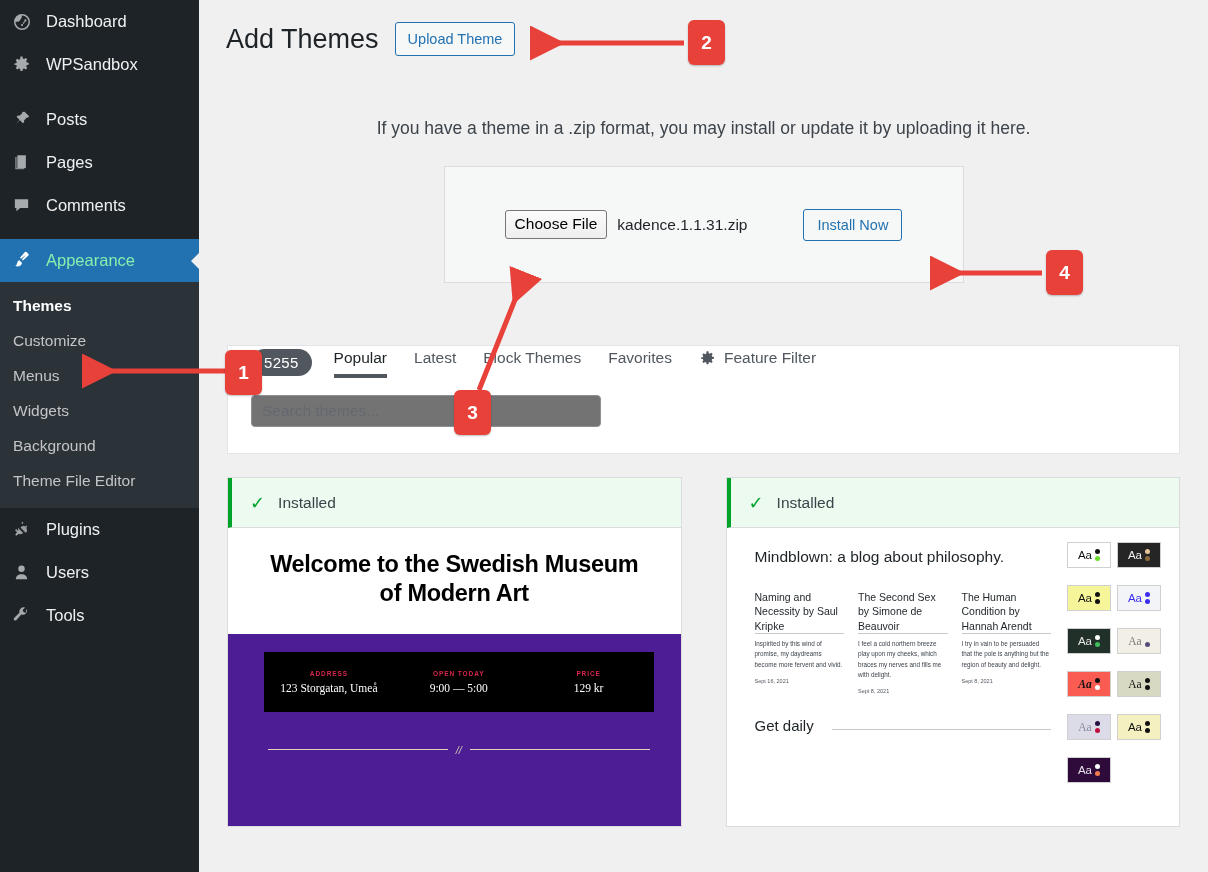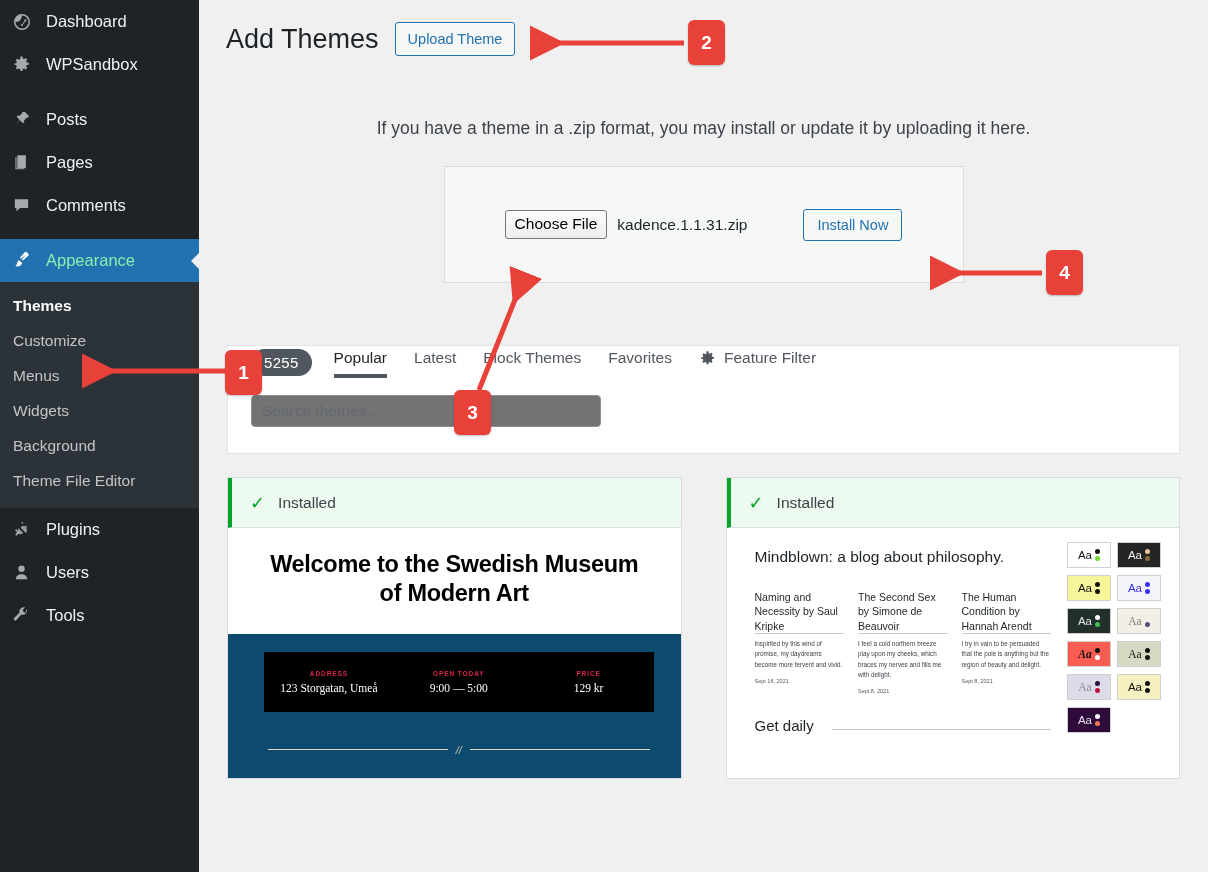--- a/index.html
+++ b/index.html
@@ -165,21 +165,21 @@
 
   
   .prev1 { background: #fff; }
   .prev1-title {
     text-align: center; font-weight: bold;
     font-size: 23.5px; line-height: 1.22;
     color: #000; padding: 22px 40px 26px 40px;
     font-family: "Liberation Sans", sans-serif;
     letter-spacing: -.3px;
   }
-  .prev1-body { background: #0c4a6e; padding: 18px 27px 0 36px; height: 144px; }
+  .prev1-body { background: #4c1d95; padding: 18px 27px 0 36px; height: 192px; }
   .info-strip {
     background: #000; height: 60px;
     display: flex; align-items: center;
   }
   .info-col { flex: 1; text-align: center; }
   .info-col .lbl {
     color: #d9274b; font-size: 6.5px; letter-spacing: .9px;
     font-weight: bold; font-family: "Liberation Sans", sans-serif;
     margin-bottom: 5px;
   }
@@ -216,21 +216,21 @@
   .getdaily {
     display: flex; align-items: flex-end; gap: 18px;
     margin-top: 22px;
   }
   .getdaily .gd-text {
     font-size: 15px; color: #1d2327; line-height: 1.3; white-space: nowrap;
   }
   .getdaily .gd-line { flex: 1; height: 1px; background: #c9c9c9; margin-bottom: 6px; }
   .prev2-right {
     width: 112px; padding: 14px 8px 0 0;
-    display: flex; flex-wrap: wrap; gap: 7px 6px;
+    display: flex; flex-wrap: wrap; gap: 17px 6px;
     align-content: flex-start; justify-content: flex-start;
   }
   .swatch {
     width: 44px; height: 26px;
     border: 1px solid #d0d0d0;
     display: flex; align-items: center; justify-content: center;
     gap: 3px; font-size: 11.5px; position: relative;
   }
   .swatch .aa { font-family: "Liberation Sans", sans-serif; }
   .swatch.serif .aa { font-family: "Liberation Serif", serif; }

